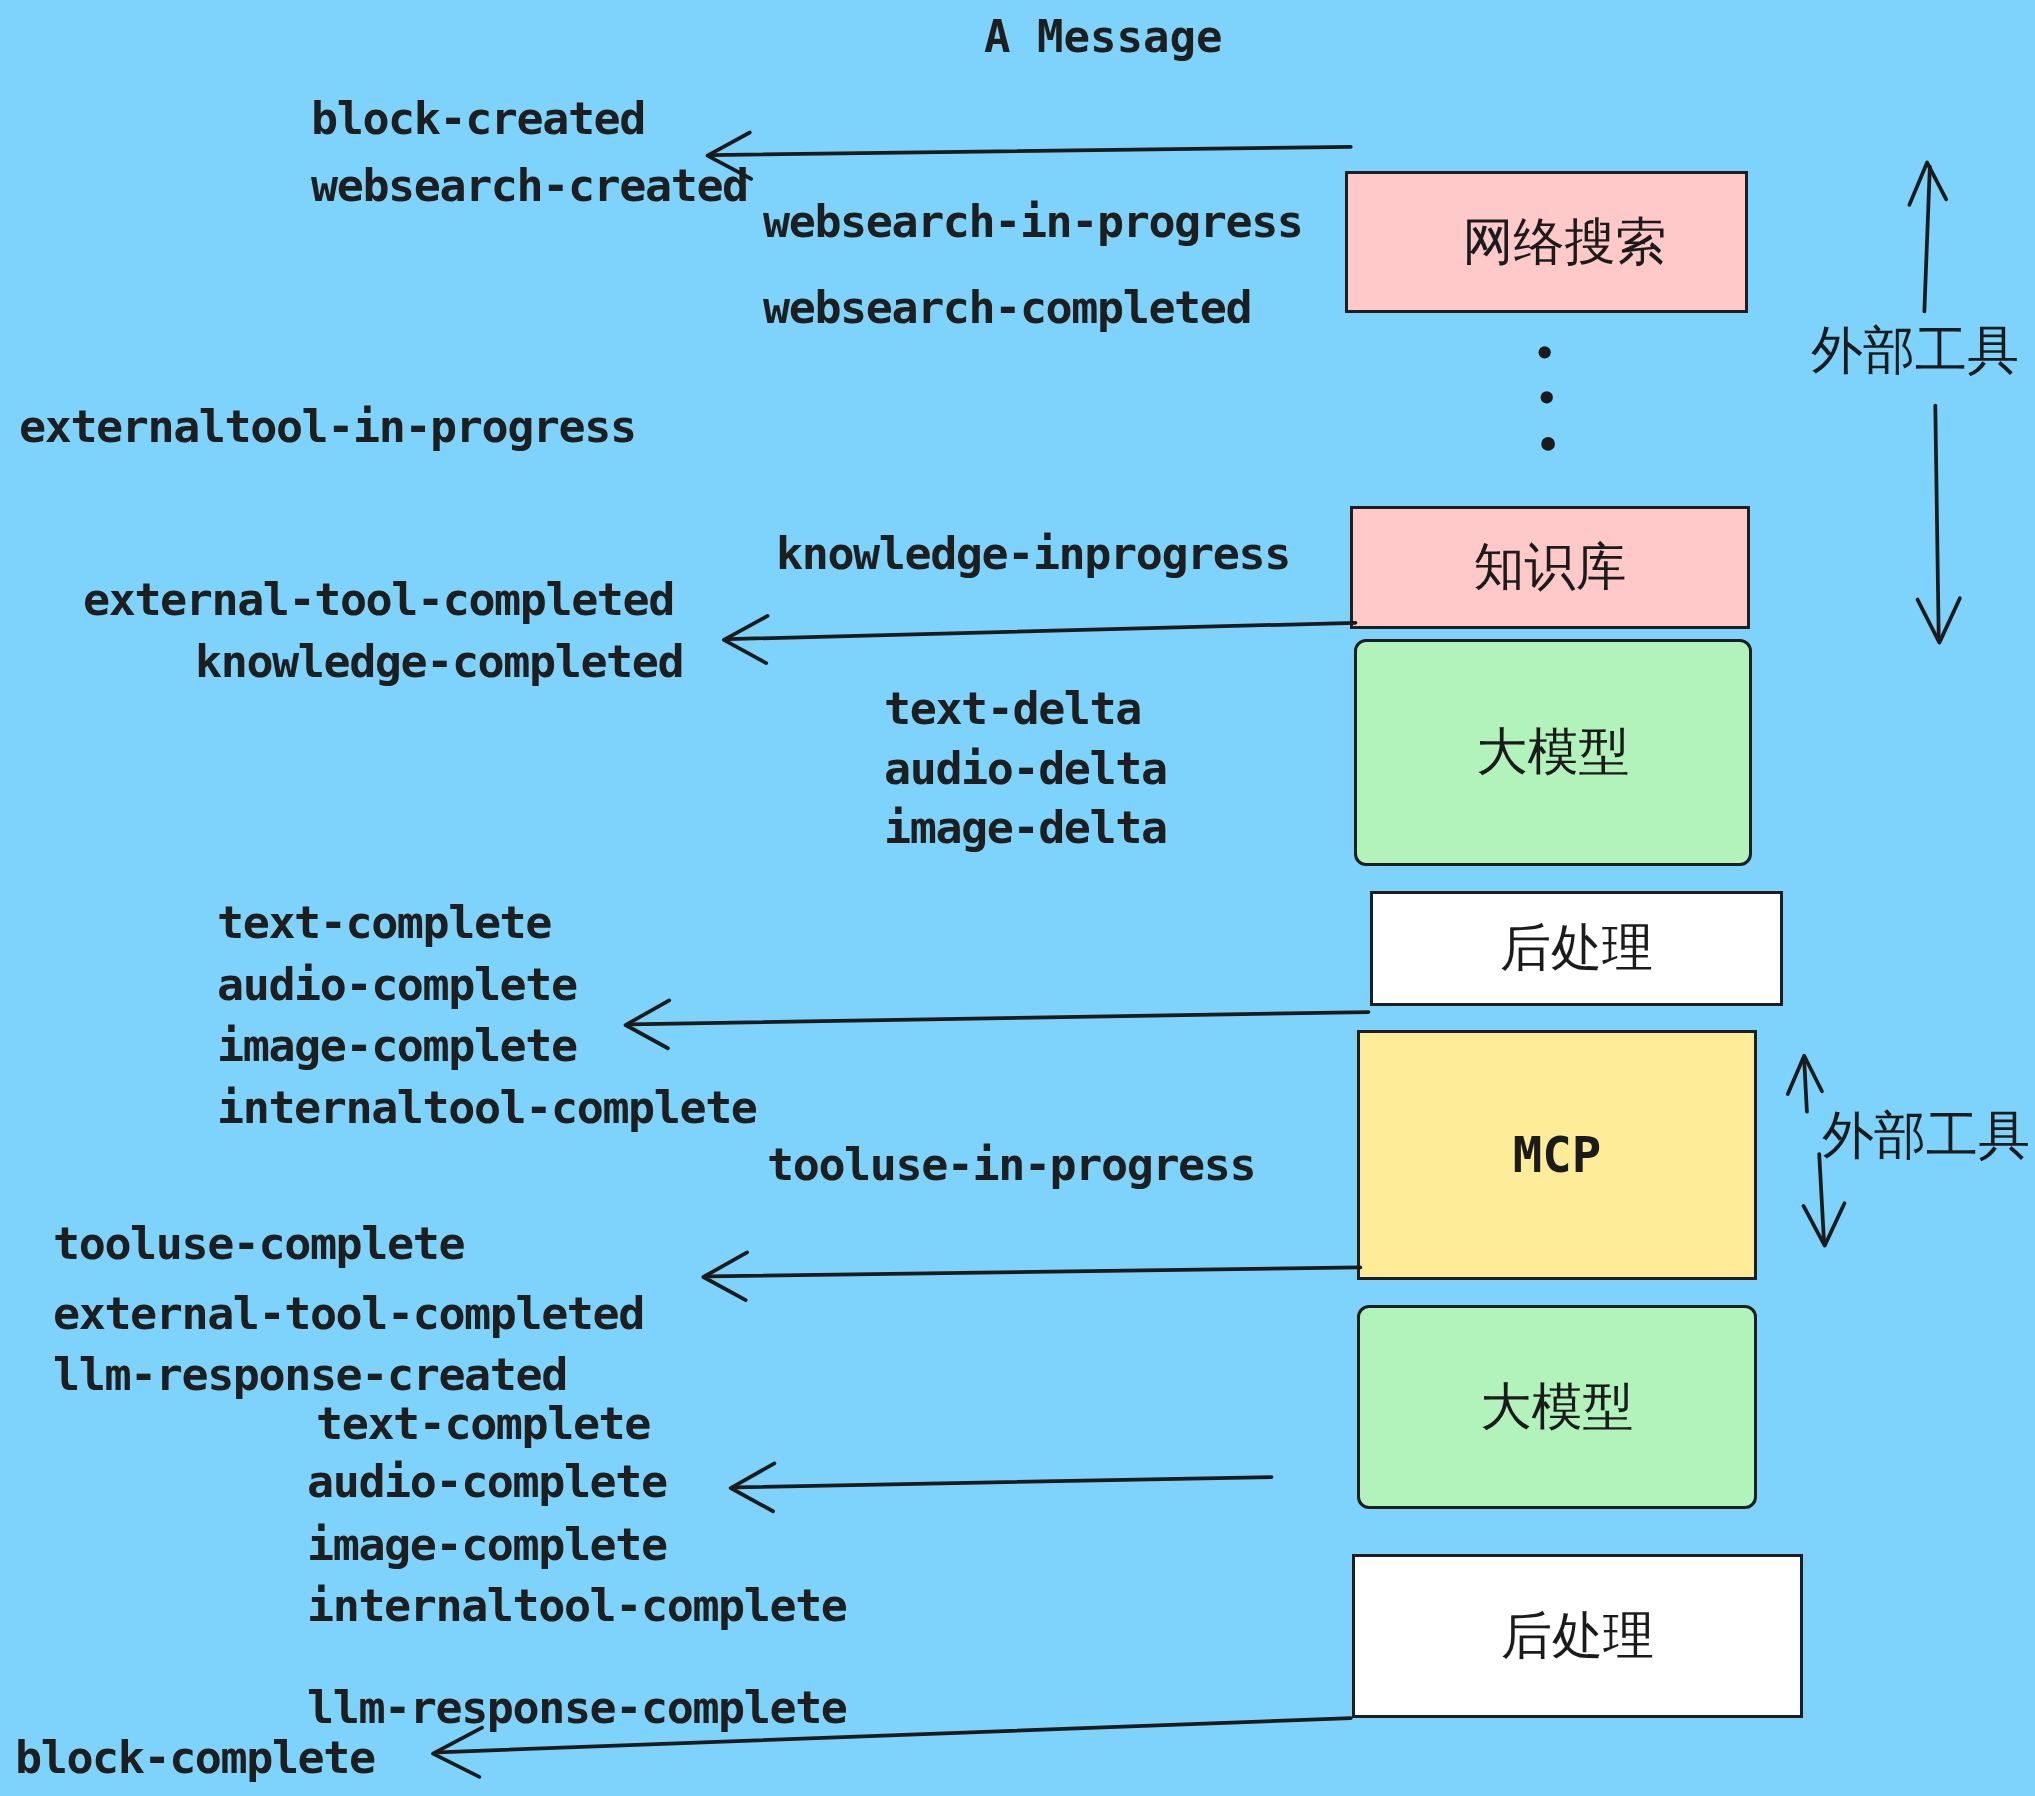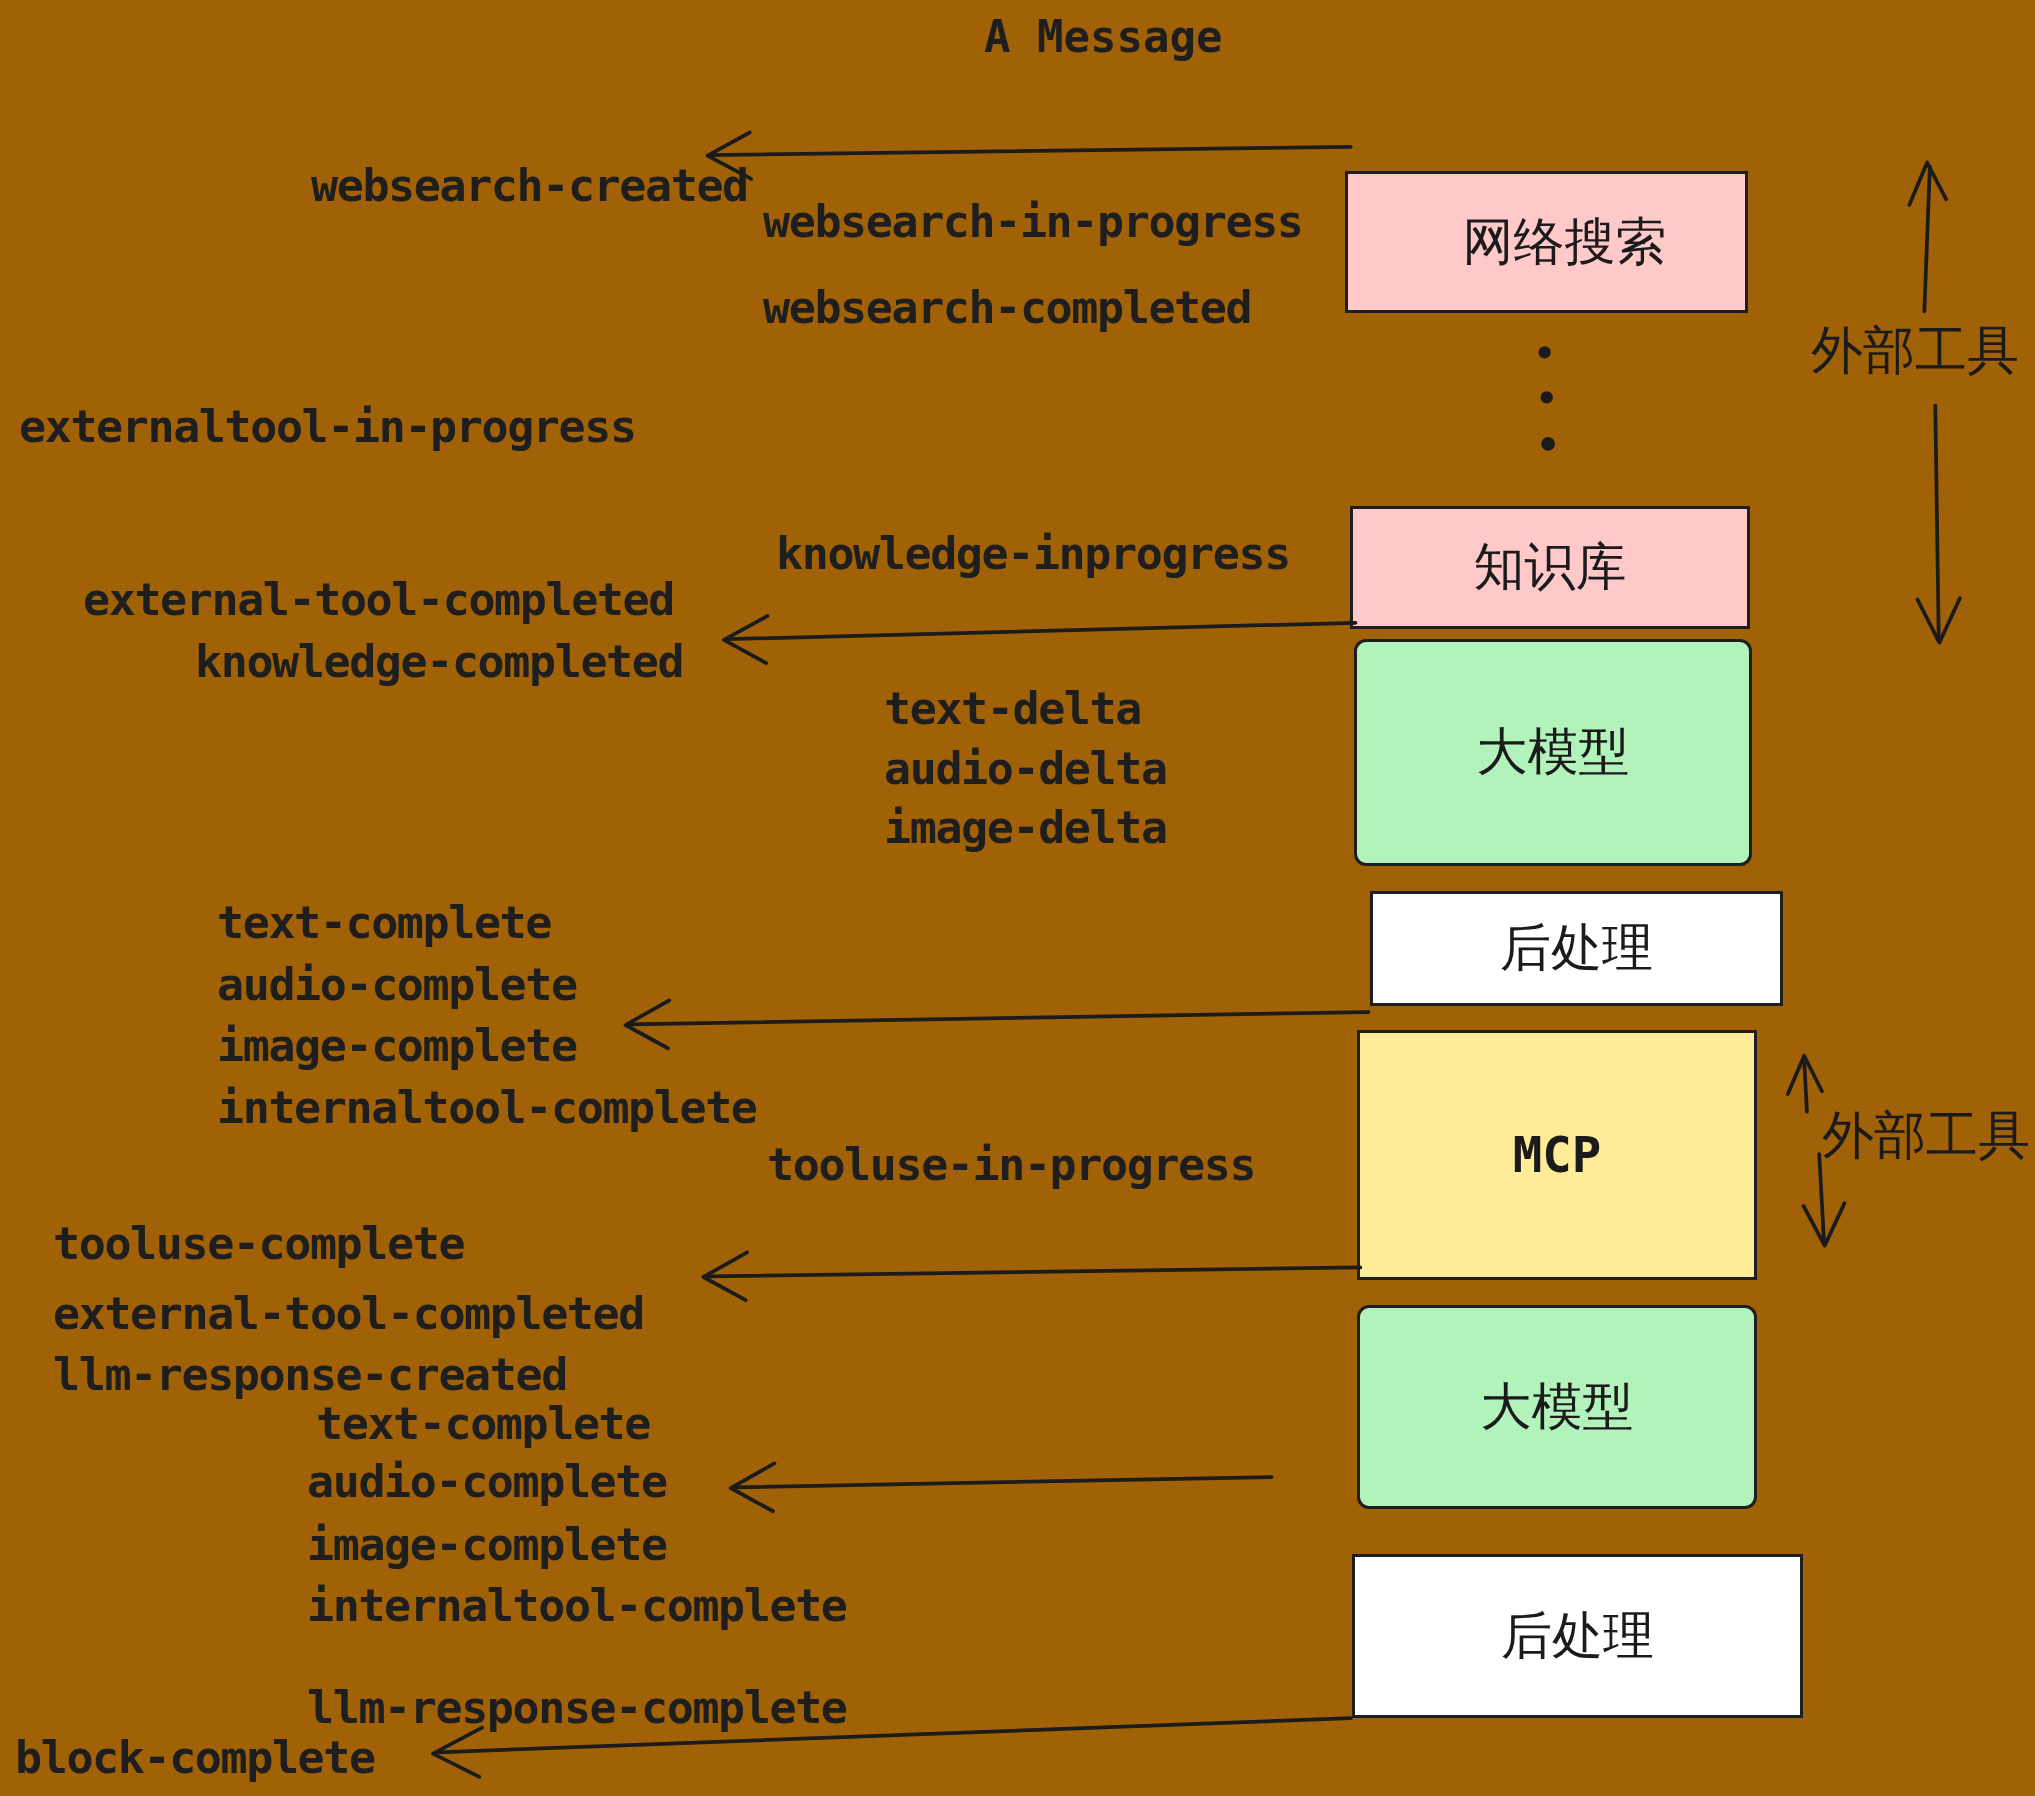--- a/index.html
+++ b/index.html
@@ -1,20 +1,20 @@
 <!DOCTYPE html>
 <html style="font-size:11px"><head>
 <meta charset="utf-8">
 <style>
   html,body{margin:0;padding:0;background:#ffffff;}
   .canvas{
     position:relative;
     width:2035px;
     height:1796px;
-    background:#a16207;
+    background:#7dd3fc;
     overflow:hidden;
     font-family:"DejaVu Sans Mono", monospace;
     color:#1e1e1e;
   }
   .title{
     position:absolute;
     font-family:"DejaVu Sans Mono", monospace;
     font-size:44px;
     font-weight:bold;
     white-space:nowrap;
@@ -111,20 +111,21 @@
   .s1{left:1811px; top:316px;}
   .s2{left:1822px; top:1101px;}
 </style>
 </head>
 <body>
 
 <div class="canvas">
 
   <div class="title t-title">A Message</div>
 
+  <div class="ev e1">block-created</div>
   <div class="ev e3">websearch-in-progress</div>
   <div class="ev e2">websearch-created</div>
   <div class="ev e4">websearch-completed</div>
   <div class="ev e5">externaltool-in-progress</div>
   <div class="ev e6">knowledge-inprogress</div>
   <div class="ev e7">external-tool-completed</div>
   <div class="ev e8">knowledge-completed</div>
   <div class="ev e9">text-delta</div>
   <div class="ev e10">audio-delta</div>
   <div class="ev e11">image-delta</div>

